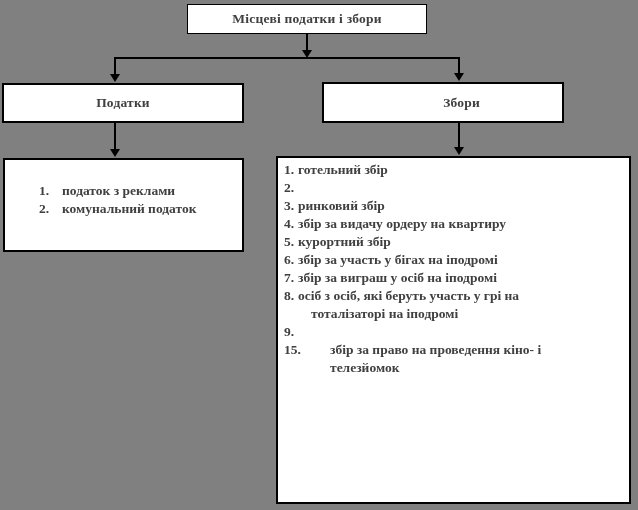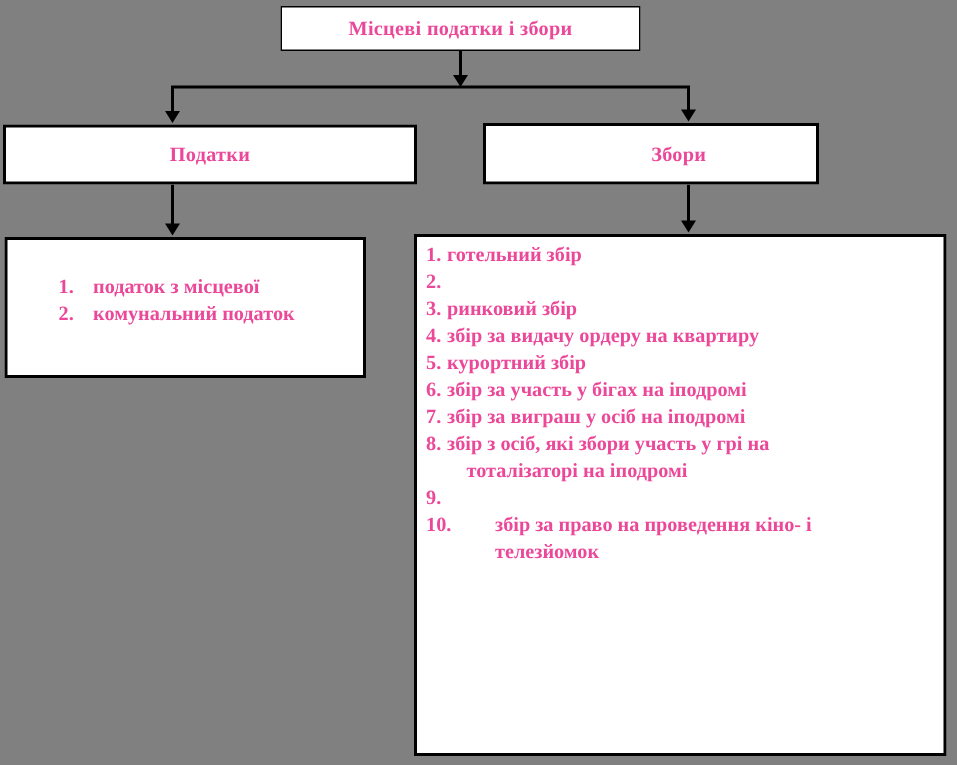--- a/index.html
+++ b/index.html
@@ -7,38 +7,38 @@
     padding: 0;
   }
   .canvas {
     position: relative;
     width: 638px;
     height: 510px;
     background: #808080;
     overflow: hidden;
     font-family: "Liberation Serif", "DejaVu Serif", serif;
     font-weight: bold;
-    color: #ec4899;
+    color: #404040;
   }
   .box {
     position: absolute;
     background: #ffffff;
     border: 2px solid #000000;
     box-sizing: border-box;
   }
   .head-box {
     display: flex;
     align-items: center;
     justify-content: center;
     font-size: 13.5px;
     letter-spacing: 0.2px;
   }
   .root-box   { left: 187px; top: 4px;   width: 240px; height: 30px; border-width: 1.5px; }
-  .taxes-box  { left: 2px;   top: 83px;  width: 276px; height: 40px; }
-  .fees-box   { left: 322px; top: 82px;  width: 224px; height: 41px; padding-left: 37px; }
+  .taxes-box  { left: 2px;   top: 83px;  width: 242px; height: 40px; }
+  .fees-box   { left: 322px; top: 82px;  width: 242px; height: 41px; padding-left: 37px; }
   .taxes-list-box {
     left: 3px; top: 158px; width: 241px; height: 94px;
     padding: 22px 4px 0 34px; font-size: 13.5px; line-height: 18px;
     overflow: hidden;
   }
   .fees-list-box {
     left: 276px; top: 156px; width: 355px; height: 348px;
     padding: 3px 4px 0 6px; font-size: 13.5px; line-height: 18px;
     overflow: hidden;
   }
@@ -98,21 +98,21 @@
     <span>Податки</span>
   </div>
 
   <div class="box head-box fees-box">
     <span>Збори</span>
   </div>
 
   <div class="box taxes-list-box">
     <div class="li-row">
       <span class="li-num">1.</span>
-      <span class="li-text">податок з місцевої</span>
+      <span class="li-text">податок з реклами</span>
     </div>
     <div class="li-row">
       <span class="li-num">2.</span>
       <span class="li-text">комунальний податок</span>
     </div>
   </div>
 
   <div class="box fees-list-box">
     <div class="li-row">
       <span class="li-num">1.</span>
@@ -136,26 +136,26 @@
     <div class="li-row">
       <span class="li-num">6.</span>
       <span class="li-text">збір за участь у бігах на іподромі</span>
     </div>
     <div class="li-row">
       <span class="li-num">7.</span>
       <span class="li-text">збір за виграш у осіб на іподромі</span>
     </div>
     <div class="li-row hang">
       <span class="li-num">8.</span>
-      <span class="li-text">збір з осіб, які збори участь у грі на
+      <span class="li-text">осіб з осіб, які беруть участь у грі на
 тоталізаторі на іподромі</span>
     </div>
     <div class="li-row">
       <span class="li-num">9.</span>
     </div>
     <div class="li-row wide">
-      <span class="li-num">10.</span>
+      <span class="li-num">15.</span>
       <span class="li-text">збір за право на проведення кіно- і
 телезйомок</span>
     </div>
   </div>
 
 </div>
 
 </body></html>

